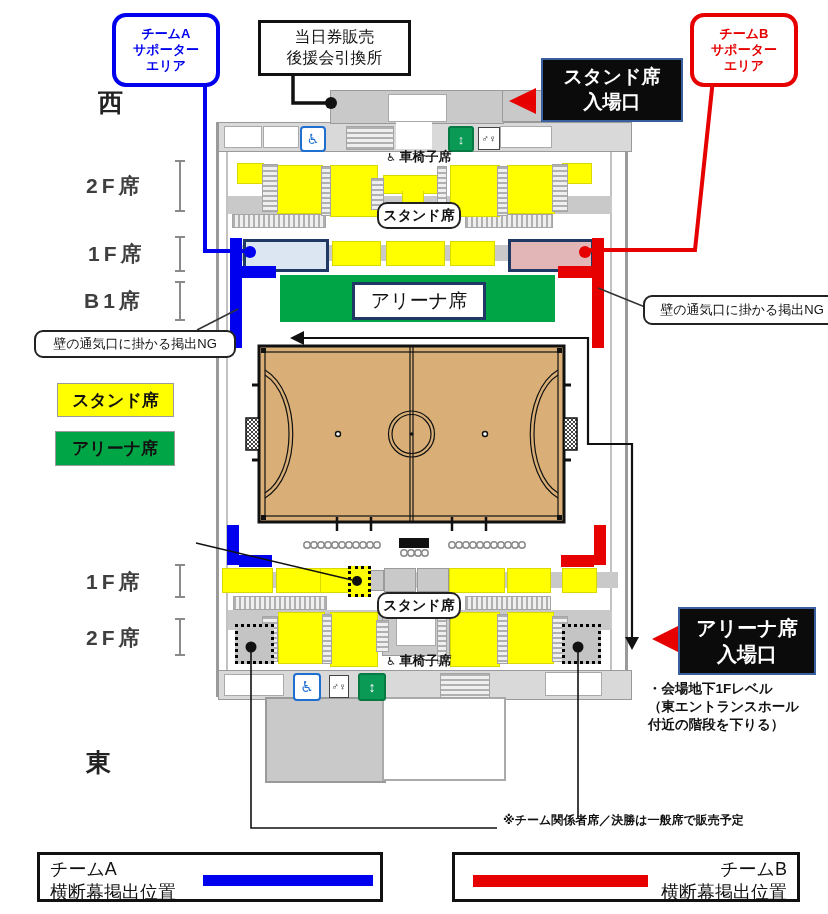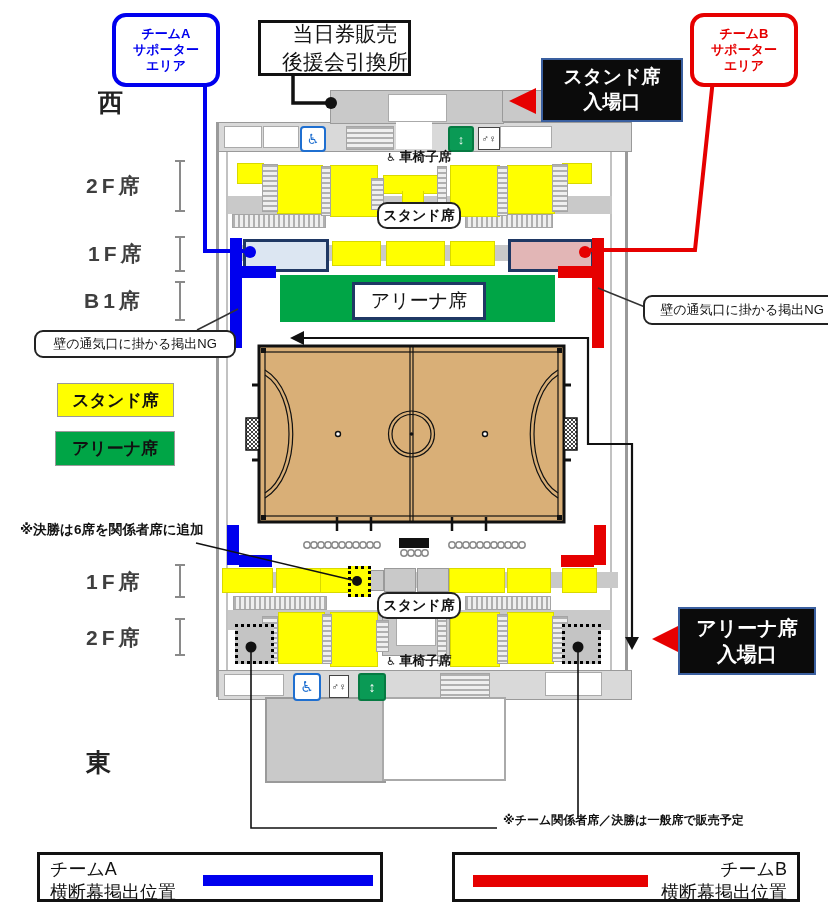--- a/index.html
+++ b/index.html
@@ -43,21 +43,21 @@
 </head>
 <body>
 
 <div id="canvas">
 
   <div class="teambox" style="left:112px;top:13px;width:100px;height:66px;border:4px solid #0000EE;color:#0000EE;">
     <span class="preline">チームA
 サポーター
 エリア</span>
   </div>
-  <div class="abs" style="left:258px;top:20px;width:147px;height:50px;border:3px solid #111;background:#fff;display:flex;align-items:center;justify-content:flex-end;text-align:center;font-size:21px;z-index:11;">
+  <div class="abs" style="left:258px;top:20px;width:147px;height:50px;border:3px solid #111;background:#fff;display:flex;align-items:center;justify-content:center;text-align:center;font-size:16px;z-index:11;">
     <span class="preline">当日券販売
 後援会引換所</span>
   </div>
   <div class="teambox" style="left:690px;top:13px;width:100px;height:66px;border:4px solid #E60000;color:#E60000;">
     <span class="preline">チームB
 サポーター
 エリア</span>
   </div>
 
   <div class="blackbox preline" style="left:541px;top:58px;width:138px;height:60px;">スタンド席
@@ -150,21 +150,20 @@
     </div>
   <div class="floorlbl" style="left:86px;top:568px;">1F席</div>
   <div class="ibeam" style="left:175px;top:564px;height:30px;">
       <i></i>
     </div>
   <div class="floorlbl" style="left:86px;top:624px;">2F席</div>
   <div class="ibeam" style="left:175px;top:618px;height:34px;">
       <i></i>
     </div>
 
-  <div class="smalltext" style="left:20px;top:521px;width:210px;">※決勝は6席を関係者席に追加</div>
 
   <div class="grayblk" style="left:228px;top:572px;width:390px;height:16px;border:none;"></div>
   <div class="seat" style="left:222px;top:568px;width:49px;height:23px;"></div>
   <div class="seat" style="left:276px;top:568px;width:43px;height:23px;"></div>
   <div class="seat" style="left:320px;top:568px;width:29px;height:23px;"></div>
   <div class="dottedblk" style="left:348px;top:566px;width:17px;height:25px;background:#FFFF00;"></div>
   <div class="grayblk" style="left:368px;top:570px;width:14px;height:19px;"></div>
   <div class="grayblk" style="left:384px;top:568px;width:30px;height:22px;"></div>
   <div class="grayblk" style="left:417px;top:568px;width:30px;height:22px;"></div>
   <div class="seat" style="left:449px;top:568px;width:54px;height:23px;"></div>
@@ -203,20 +202,23 @@
   <div class="icon" style="left:329px;top:675px;width:18px;height:21px;background:#fff;border:1px solid #444;color:#111;font-size:10px;">♂♀</div>
   <div class="icon" style="left:358px;top:673px;width:24px;height:24px;background:#0a9a55;border:2px solid #067a42;border-radius:3px;color:#fff;font-size:14px;font-weight:bold;">↕</div>
   <div class="icon stairsV" style="left:440px;top:673px;width:48px;height:23px;"></div>
 
   <div class="grayblk" style="left:265px;top:697px;width:117px;height:82px;border:2px solid #9a9a9a;"></div>
   <div class="whiteblk" style="left:382px;top:697px;width:120px;height:80px;border:2px solid #aaa;"></div>
 
   <div class="blackbox preline" style="left:678px;top:607px;width:134px;height:64px;font-size:20px;">アリーナ席
 入場口</div>
   <div class="tri-left" style="left:652px;top:626px;border-right-width:26px;"></div>
+  <div class="abs preline" style="left:648px;top:680px;width:178px;font-size:13.5px;font-weight:600;line-height:1.35;z-index:10;">・会場地下1Fレベル
+（東エントランスホール
+付近の階段を下りる）</div>
 
   <div class="smalltext" style="left:503px;top:812px;width:310px;font-size:12px;">※チーム関係者席／決勝は一般席で販売予定</div>
 
   <div class="bannerbox" style="left:37px;top:852px;width:340px;height:44px;">
     <div class="txt" style="left:10px;">チームA
 横断幕掲出位置</div>
     <div class="abs" style="left:163px;top:20px;width:170px;height:11px;background:#0000EE;"></div>
   </div>
   <div class="bannerbox" style="left:452px;top:852px;width:342px;height:44px;">
     <div class="txt" style="right:10px;text-align:right;">チームB

